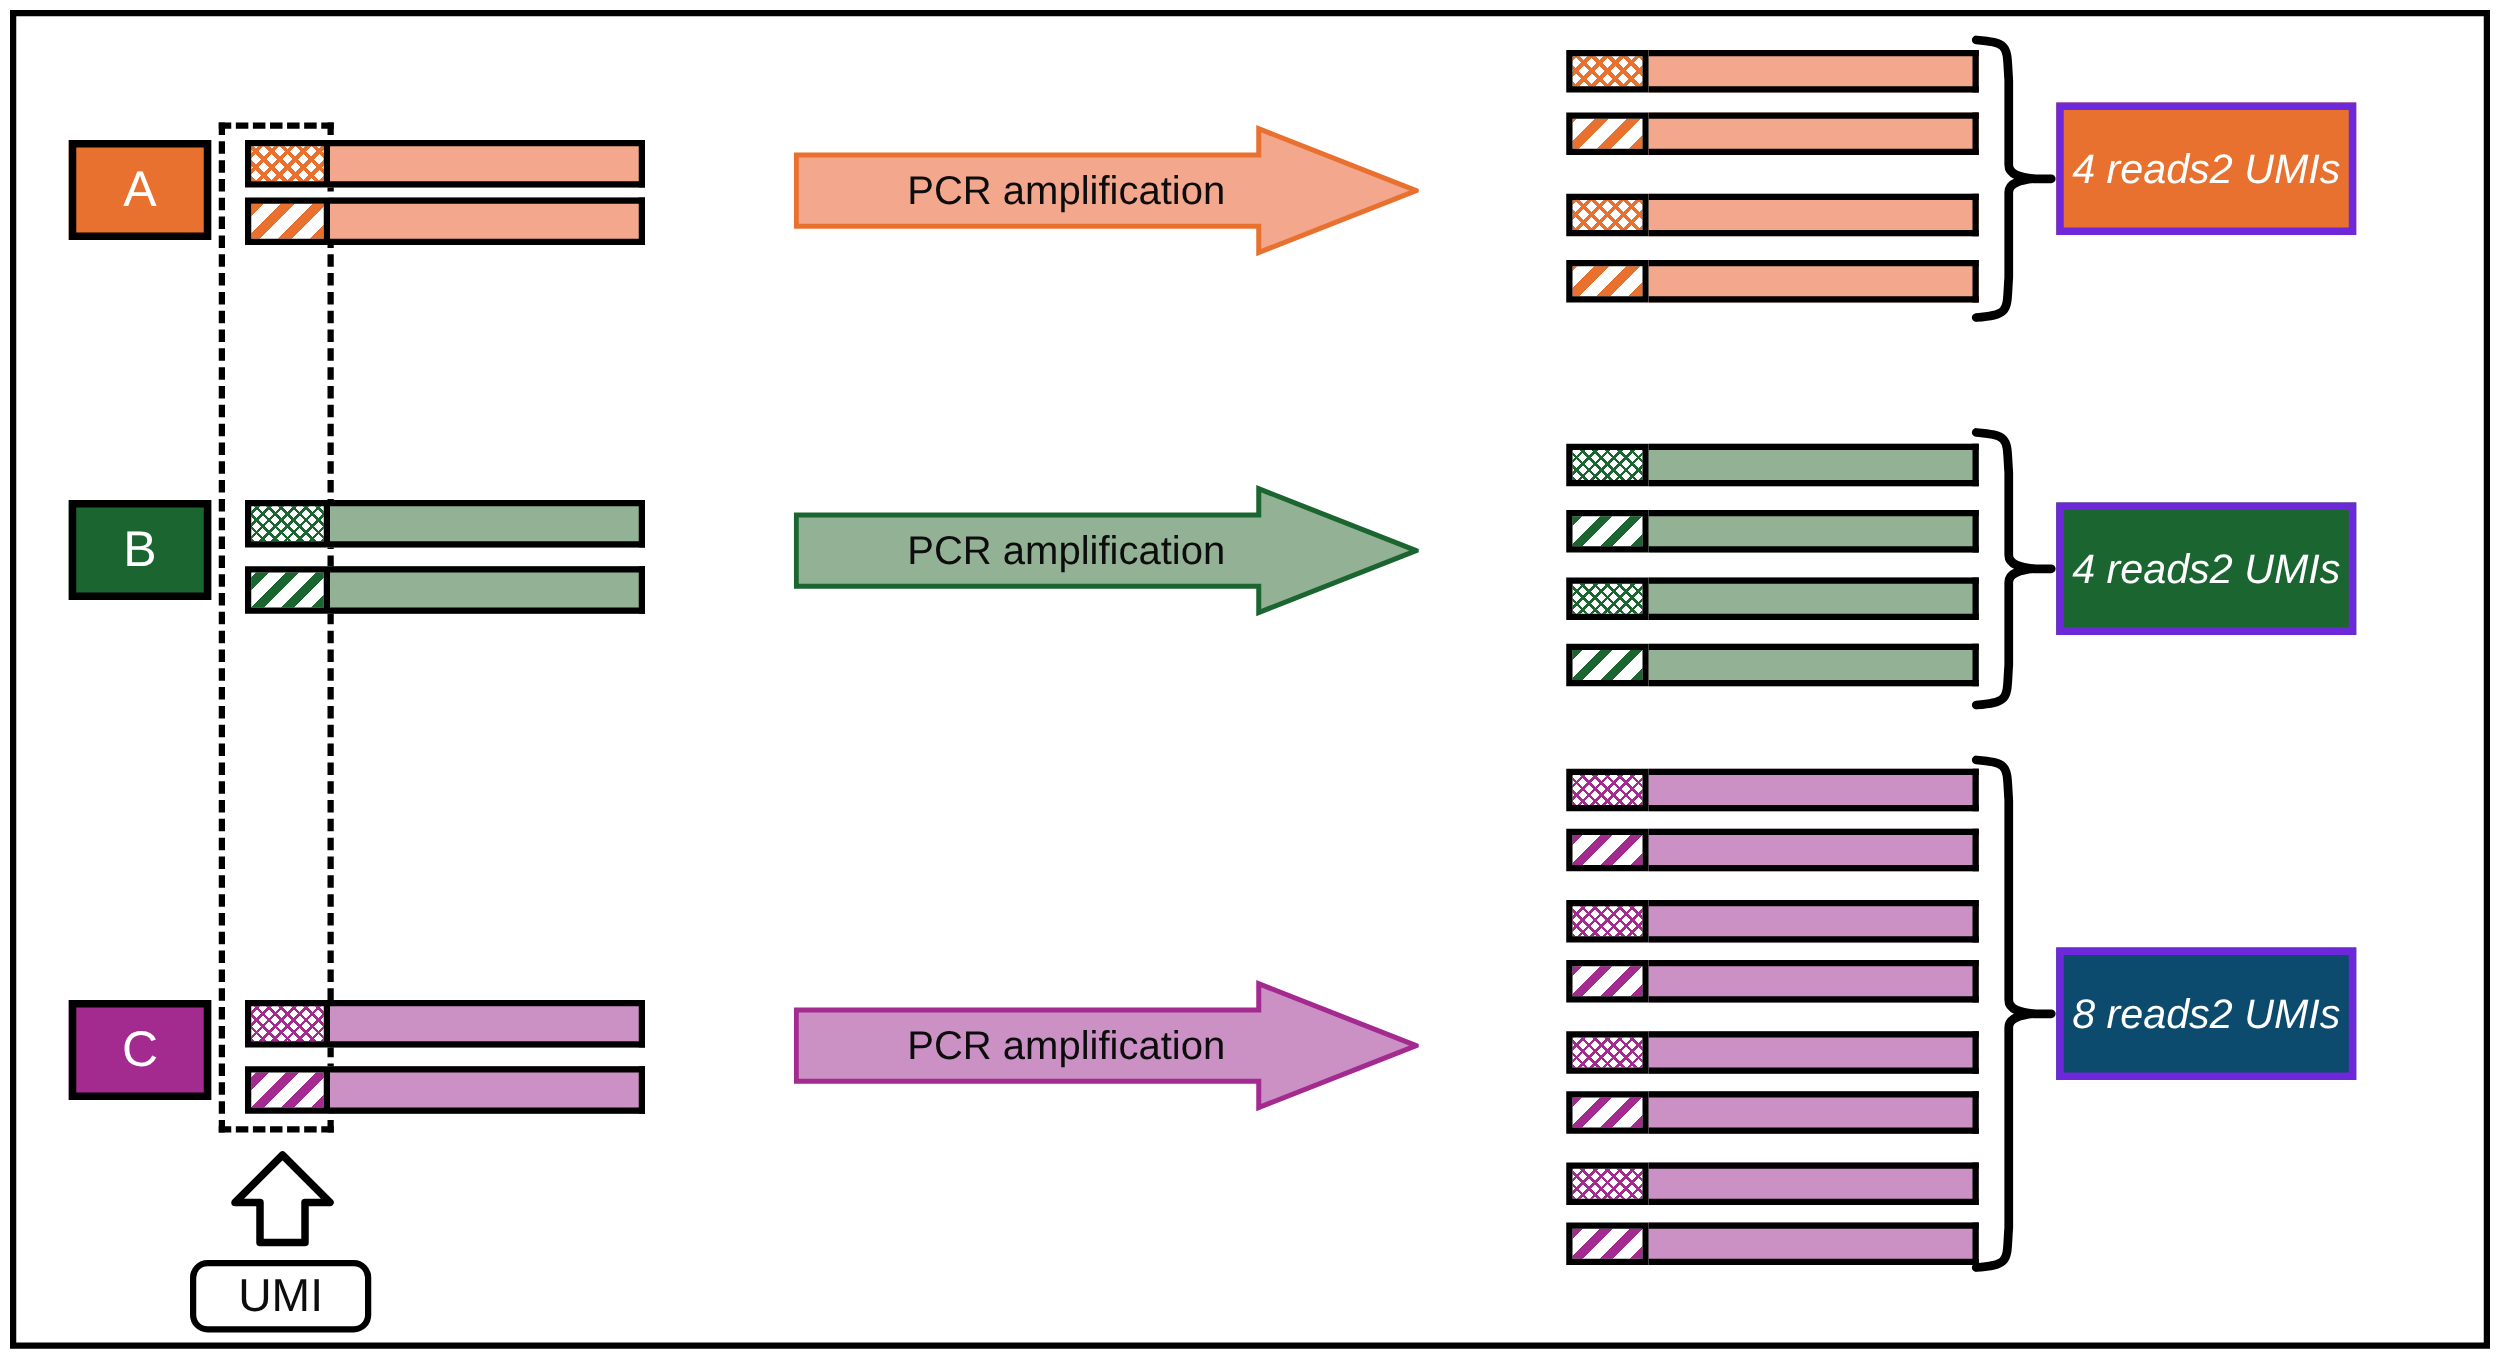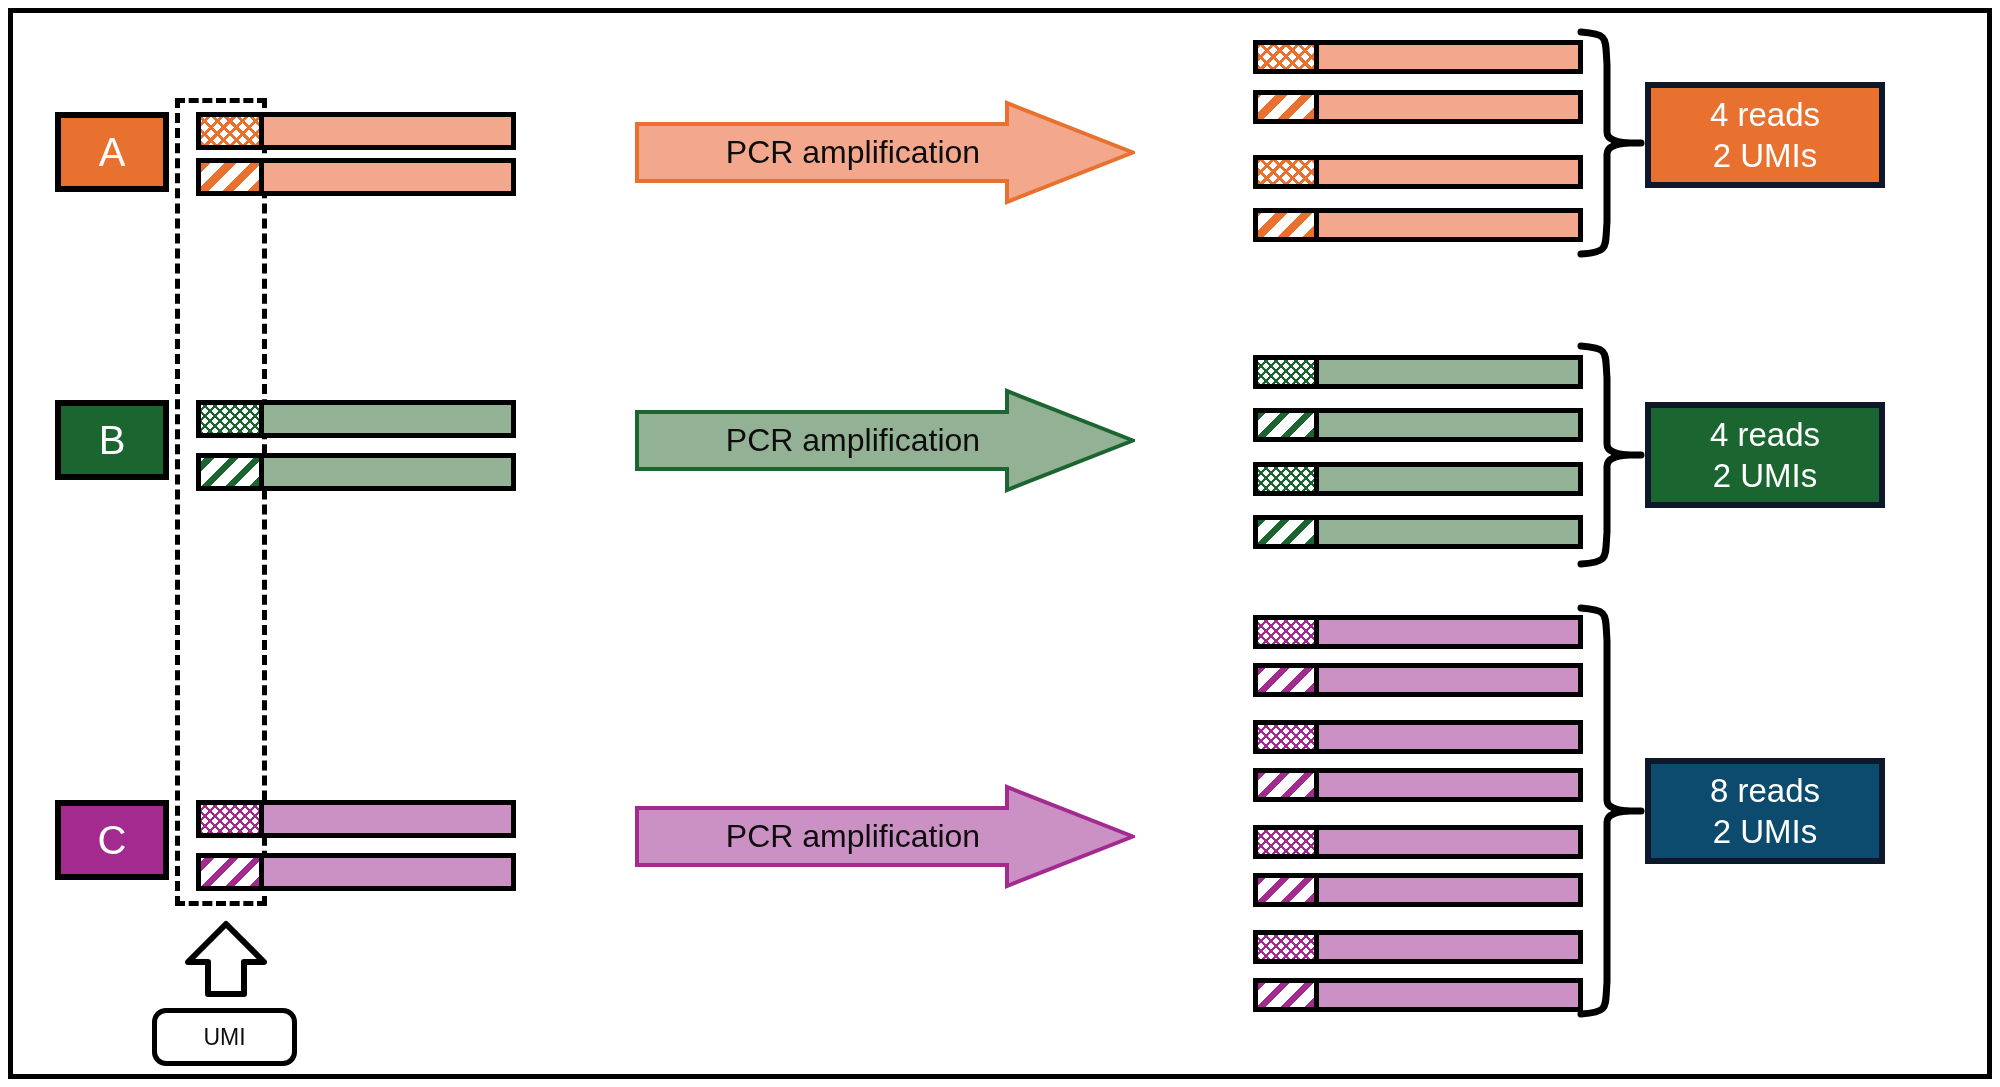--- a/index.html
+++ b/index.html
@@ -138,43 +138,43 @@
   }
 
   
   .brace { position: absolute; }
 
   
   .result-box {
     position: absolute;
     width: 240px;
     height: 106px;
-    border: 6px solid #0f172a;
-    box-sizing: border-box;
-    display: flex;
-    flex-direction: column;
+    border: 6px solid #6d28d9;
+    box-sizing: border-box;
+    display: flex;
     align-items: center;
     justify-content: center;
     color: #ffffff;
     font-size: 33px;
     line-height: 1.25;
+    font-style: italic;
   }
 
   
   .callout-arrow { position: absolute; }
   .umi-tag {
     position: absolute;
     border: 5px solid #000000;
     border-radius: 14px;
     background: #ffffff;
     box-sizing: border-box;
     display: flex;
     align-items: center;
     justify-content: center;
-    font-size: 23px;
+    font-size: 37px;
     color: #0d0d0d;
   }
 </style>
 </head>
 <body>
 
 <div id="canvas">
 
   <div class="frame"></div>
 

